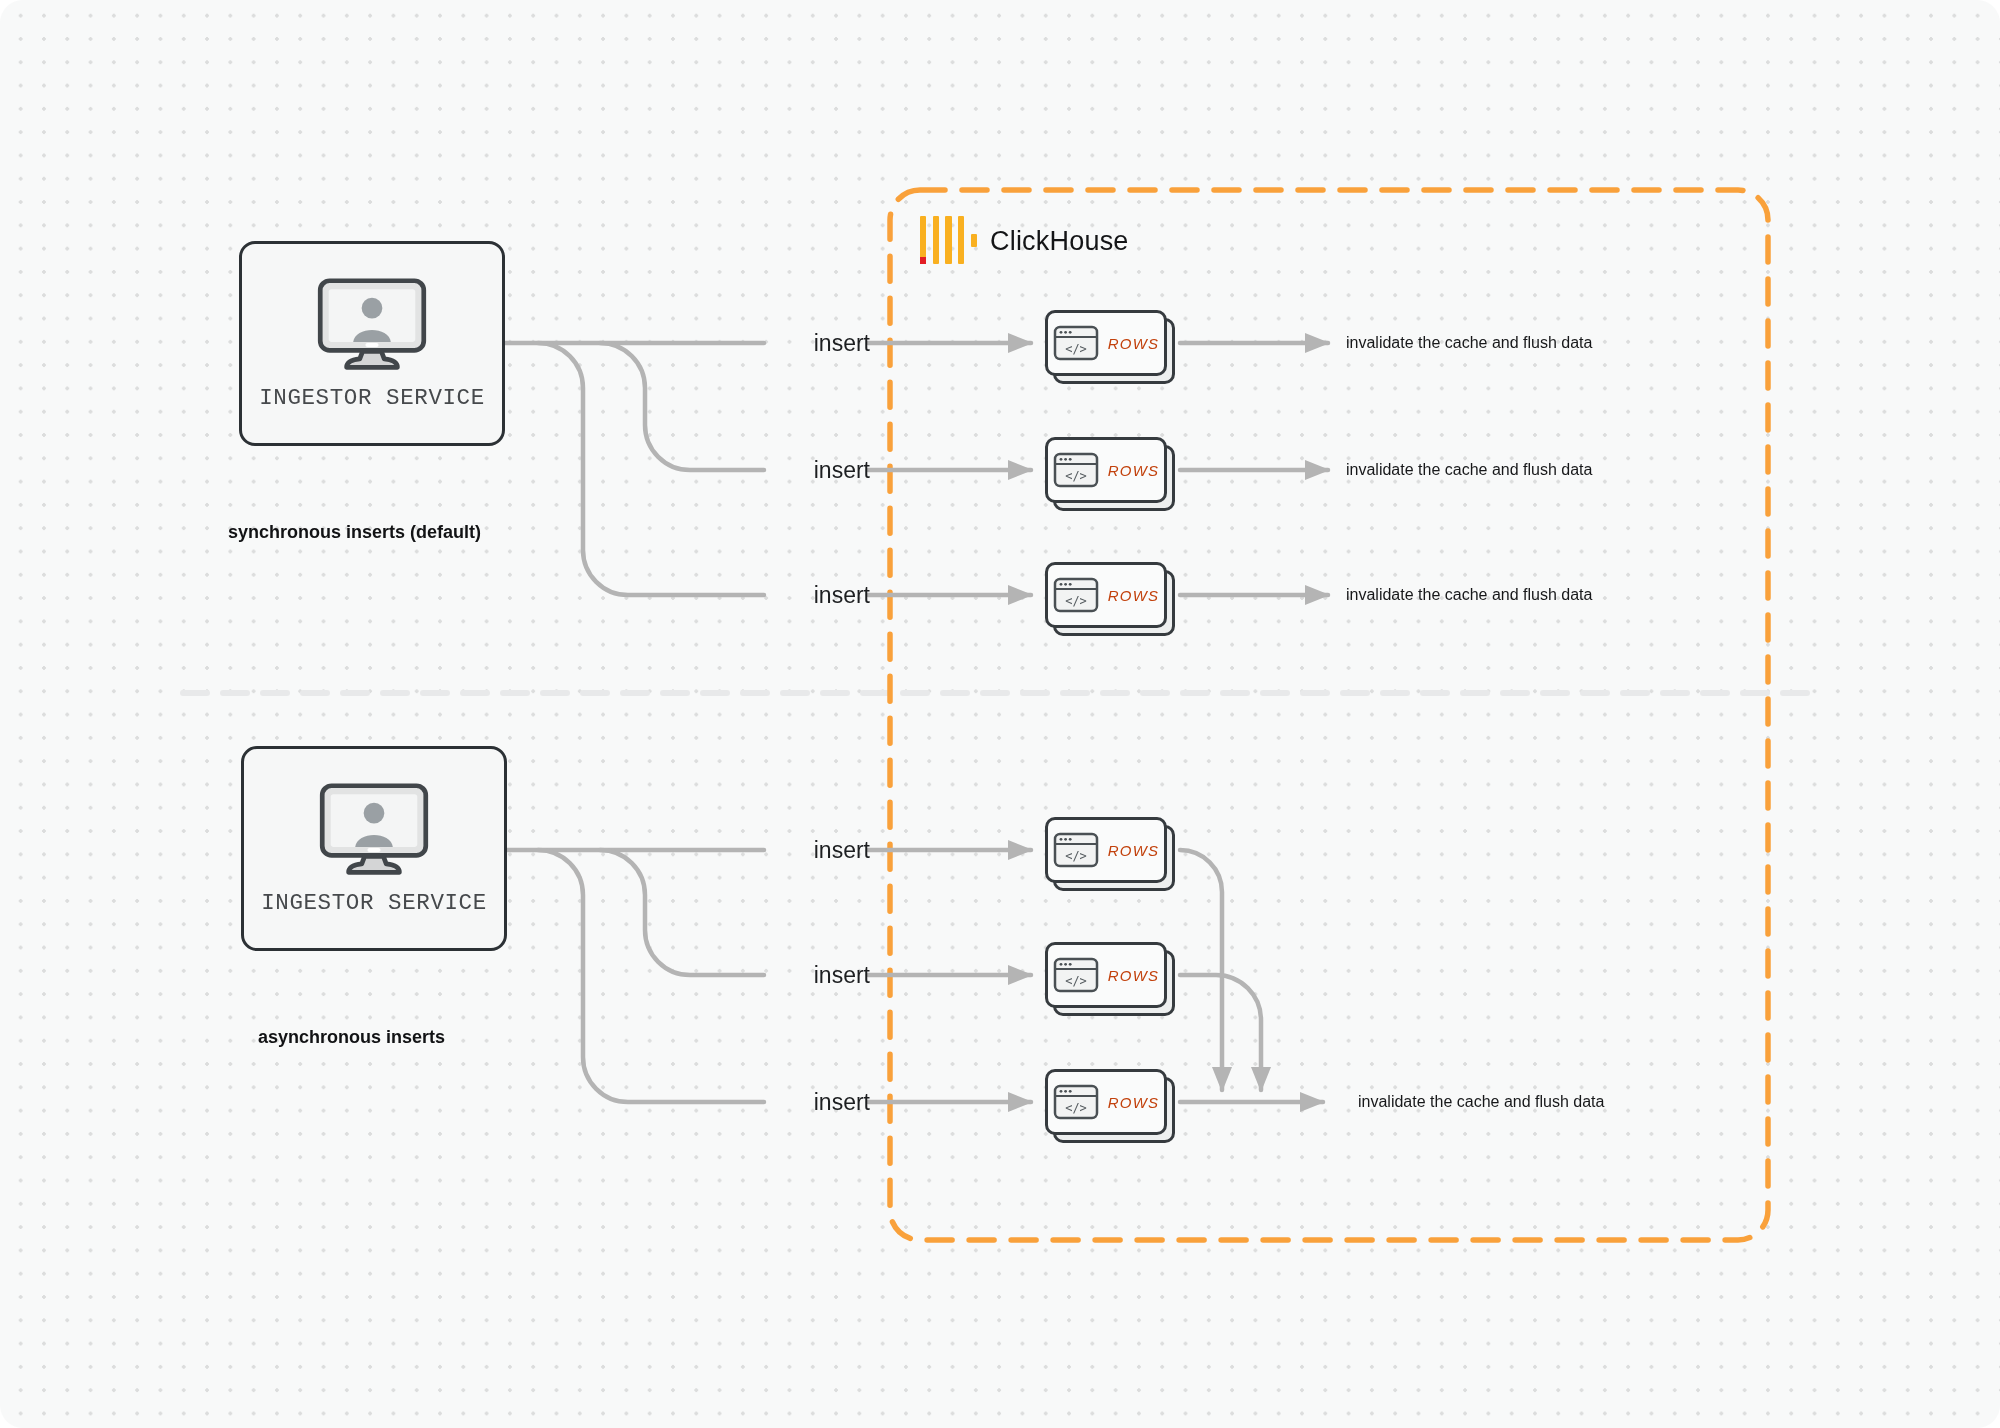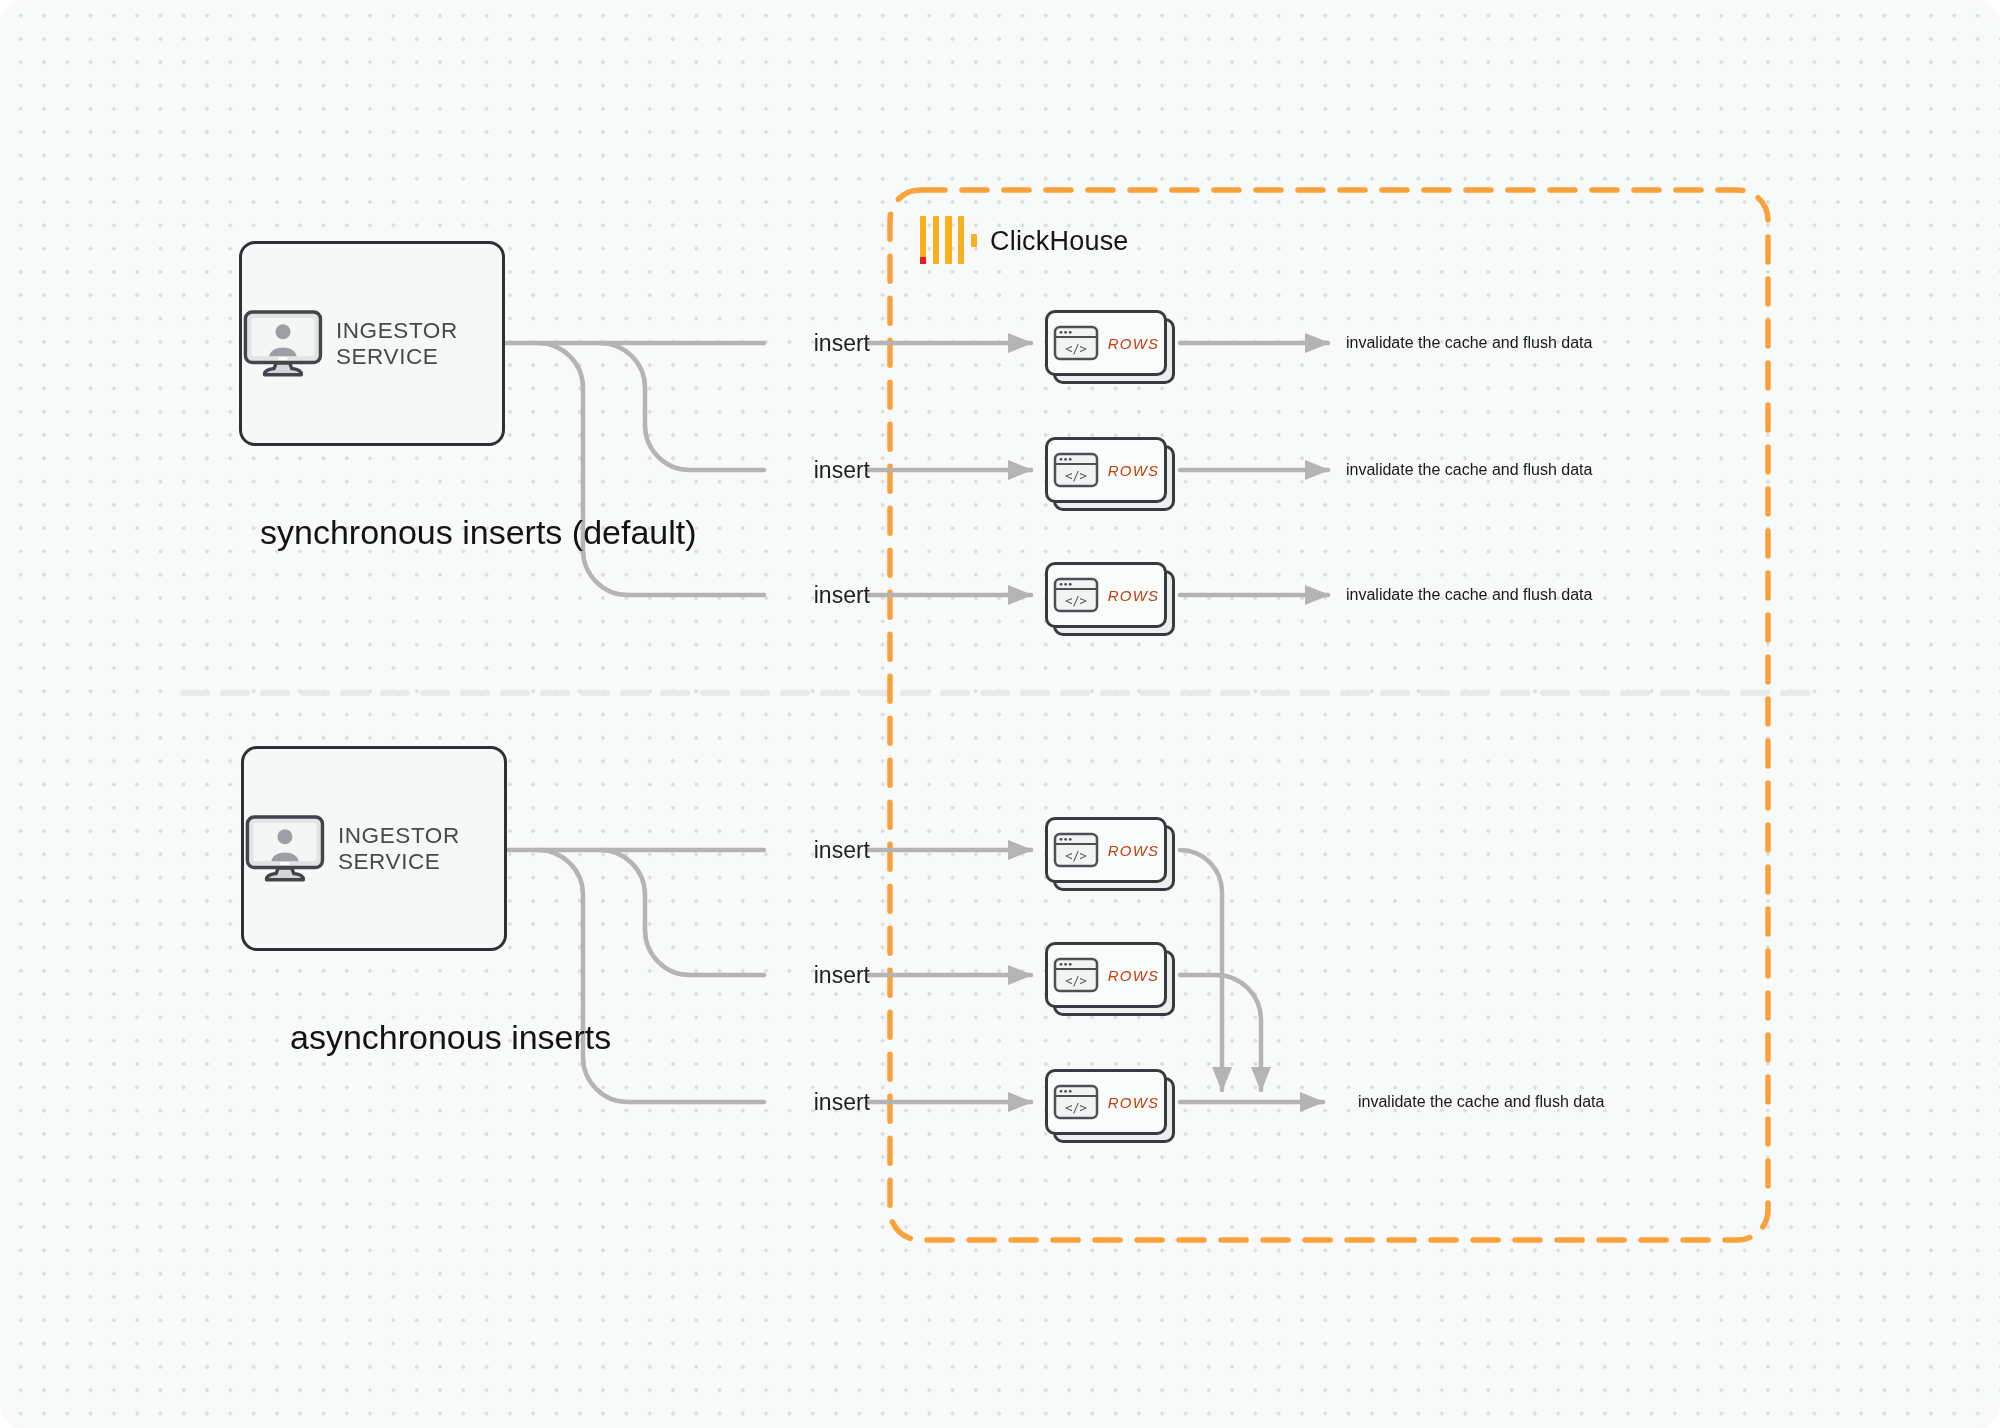--- a/index.html
+++ b/index.html
@@ -11,25 +11,25 @@
     background-size:23.3px 23.3px;background-position:9px 4px;border-radius:23px;
   }
   svg.wires{position:absolute;left:0;top:0;pointer-events:none;}
   .wire{stroke:#b4b4b4;stroke-width:4.5;fill:none;stroke-linecap:round;}
   .divider-line{stroke:#e8e9ea;stroke-width:6;fill:none;stroke-linecap:round;stroke-dasharray:24 16;}
   .ch-rect{stroke:#f9a13b;stroke-width:5.5;fill:none;stroke-linecap:round;stroke-dasharray:25 17;}
 
   .ingestor-box{
     position:absolute;width:266px;height:205px;box-sizing:border-box;
     border:3.5px solid #2c3135;border-radius:16px;background:#f6f7f7;
-    display:flex;flex-direction:row;align-items:center;justify-content:center;gap:12px;
+    display:flex;flex-direction:column;align-items:center;justify-content:center;gap:12px;font-family:Liberation Mono, monospace;
   }
   .ingestor-label{font-size:22.5px;color:#46494c;letter-spacing:0.6px;}
 
-  .section-label{position:absolute;transform:translateY(-50%);font-size:34px;font-weight:400;color:#121315;margin-left:32px;}
+  .section-label{position:absolute;transform:translateY(-50%);font-size:18px;font-weight:700;color:#121315;}
 
   .rows-card{position:absolute;width:132px;height:76px;}
   .card-back,.card-front{
     position:absolute;width:122px;height:66px;box-sizing:border-box;
     border:3px solid #363b3f;border-radius:10px;
   }
   .card-back{left:8px;top:8px;background:#edefef;}
   .card-front{left:0;top:0;background:#fafbfb;display:flex;align-items:center;justify-content:center;gap:9px;}
   .rows-label{font-size:15px;font-style:italic;font-weight:400;letter-spacing:1.2px;color:#c2410c;}
 

